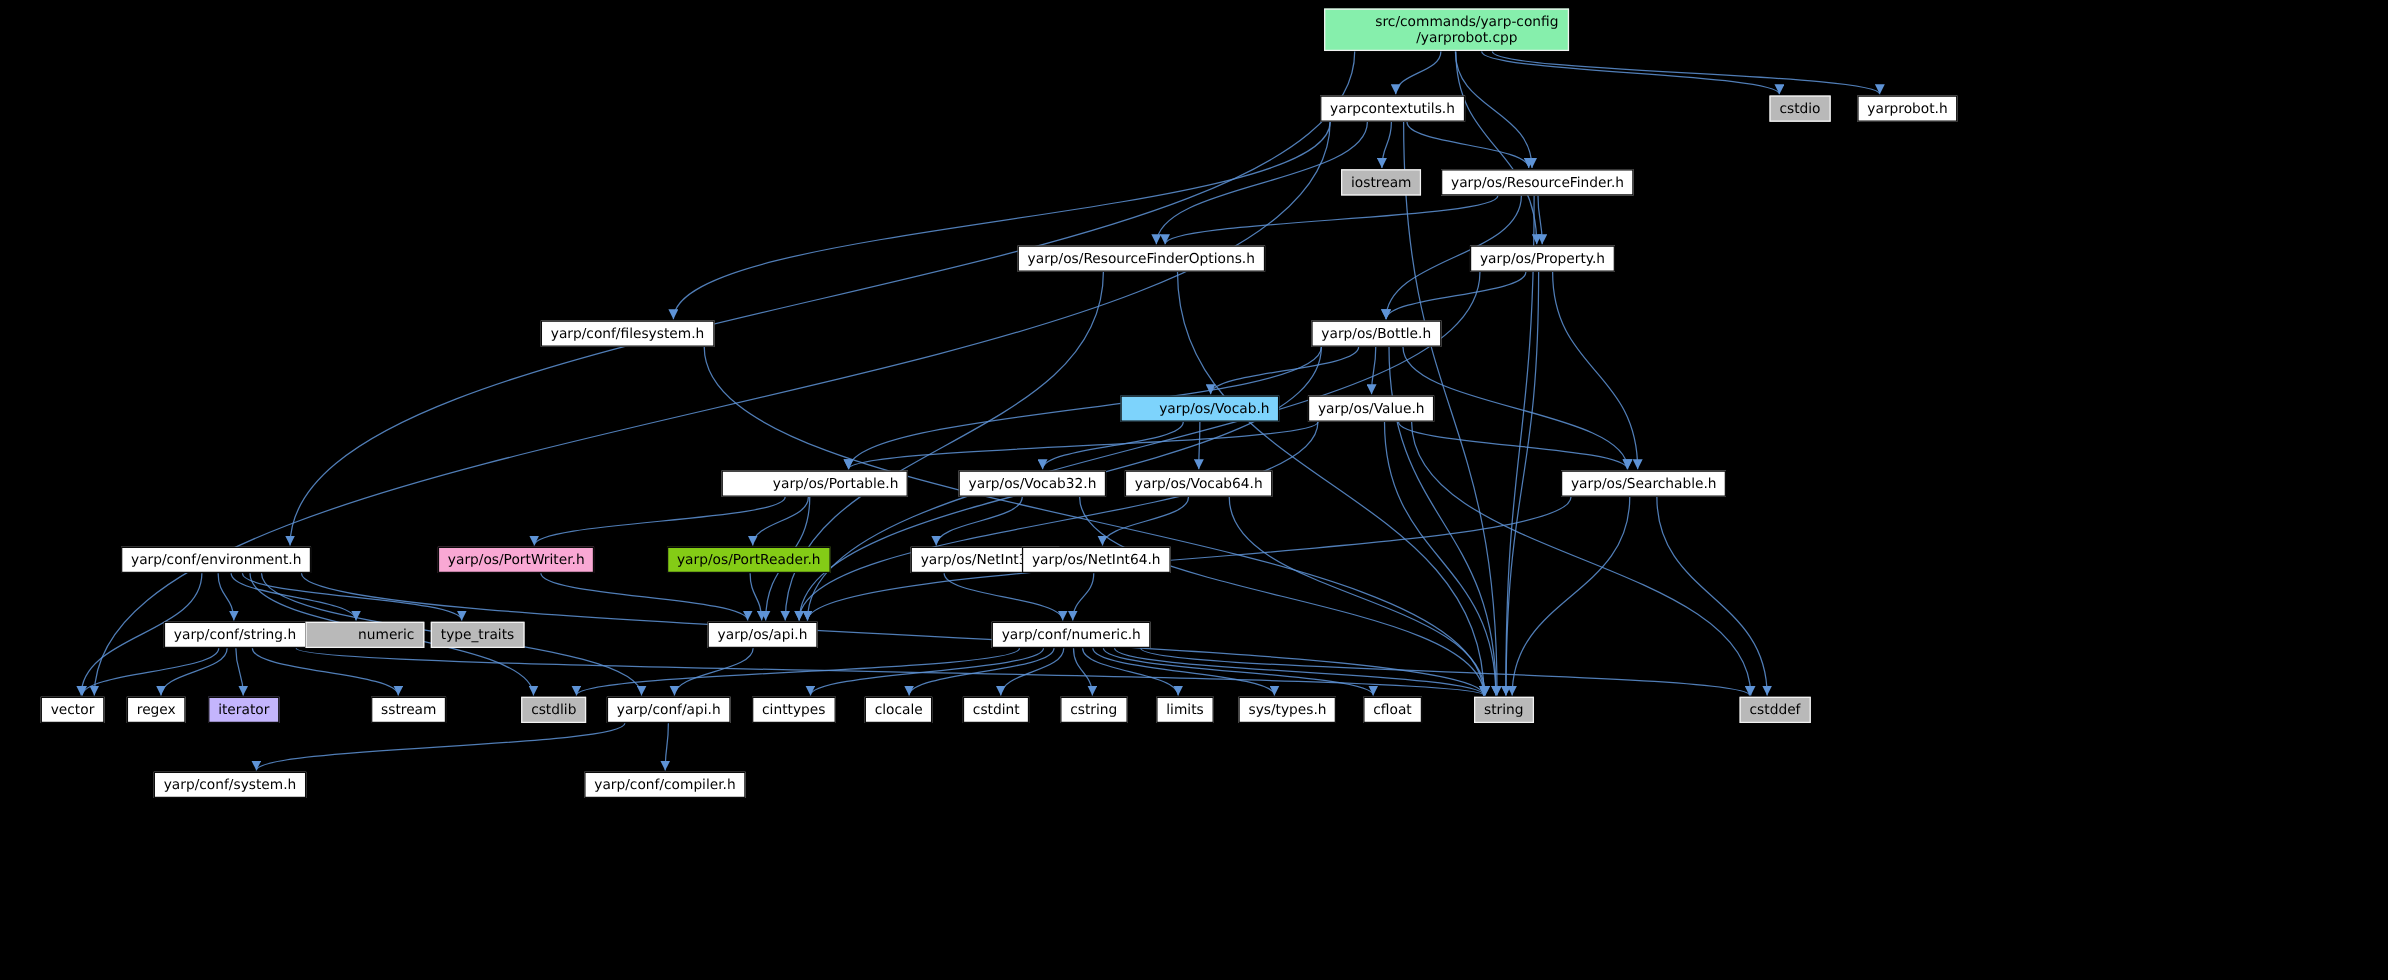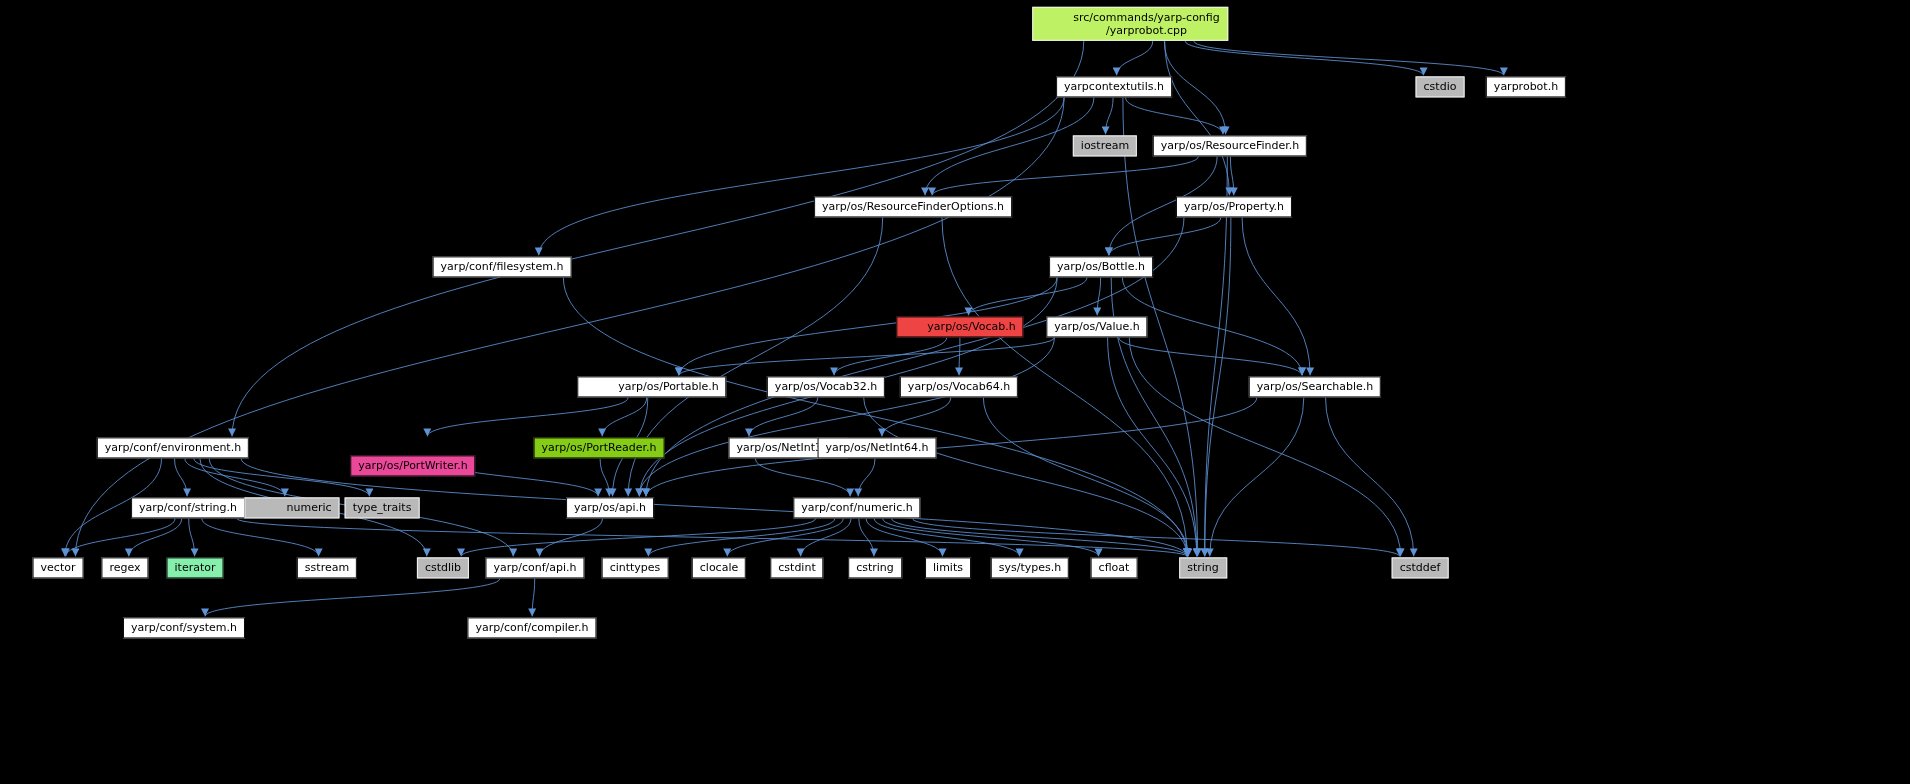--- a/index.html
+++ b/index.html
@@ -118,50 +118,50 @@
       <path d="M 882.7 518.59375 C 882.7 537.5, 1098.6171875 537.5, 1098.6171875 556.40625" fill="none" stroke="#5e93d6" stroke-width="1" stroke-opacity="0.85" marker-end="url(#arrow)"></path>
       <path d="M 891.6 518.59375 C 891.6 537.5, 1187.2109375 537.5, 1187.2109375 556.40625" fill="none" stroke="#5e93d6" stroke-width="1" stroke-opacity="0.85" marker-end="url(#arrow)"></path>
       <path d="M 912.65625 518.59375 C 912.65625 537.5, 1399.6484375 537.5, 1399.6484375 556.40625" fill="none" stroke="#5e93d6" stroke-width="1" stroke-opacity="0.85" marker-end="url(#arrow)"></path>
       <path d="M 815.6 518.59375 C 815.6 537.5, 461.0859375 537.5, 461.0859375 556.40625" fill="none" stroke="#5e93d6" stroke-width="1" stroke-opacity="0.85" marker-end="url(#arrow)"></path>
       <path d="M 602.5 518.59375 C 602.5 537.5, 539.5 537.5, 539.5 556.40625" fill="none" stroke="#5e93d6" stroke-width="1" stroke-opacity="0.85" marker-end="url(#arrow)"></path>
       <path d="M 534.7 578.59375 C 534.7 597.5, 532.18 597.5, 532.18 616.40625" fill="none" stroke="#5e93d6" stroke-width="1" stroke-opacity="0.85" marker-end="url(#arrow)"></path>
       <path d="M 499.9 578.59375 C 499.9 597.5, 205.06 597.5, 205.06 616.40625" fill="none" stroke="#5e93d6" stroke-width="1" stroke-opacity="0.85" marker-end="url(#arrow)"></path>
       <path d="M 563.390625 277.59375 C 563.390625 417, 1187.2109375 417, 1187.2109375 556.40625" fill="none" stroke="#5e93d6" stroke-width="1" stroke-opacity="0.85" marker-end="url(#arrow)"></path>
     </svg>
 
-<div class="node" style="background: #bef264; border-color: rgb(242, 242, 242); left: 1130px; top: 24px; padding-left: 40px;">src/commands/yarp-config
+<div class="node" style="background: #86efac; border-color: rgb(242, 242, 242); left: 1157px; top: 24px; padding-left: 40px;">src/commands/yarp-config
 /yarprobot.cpp</div>
     <div class="node" style="background: rgb(255, 255, 255); border-color: rgb(10, 10, 10); left: 1114px; top: 87px;">yarpcontextutils.h</div>
     <div class="node" style="background: rgb(185, 185, 185); border-color: rgb(242, 242, 242); left: 1440px; top: 87px;">cstdio</div>
     <div class="node" style="background: rgb(255, 255, 255); border-color: rgb(10, 10, 10); left: 1526px; top: 87px;">yarprobot.h</div>
     <div class="node" style="background: rgb(185, 185, 185); border-color: rgb(242, 242, 242); left: 1105px; top: 146px;">iostream</div>
     <div class="node" style="background: rgb(255, 255, 255); border-color: rgb(10, 10, 10); left: 1230px; top: 146px;">yarp/os/ResourceFinder.h</div>
     <div class="node" style="background: rgb(255, 255, 255); border-color: rgb(10, 10, 10); left: 913px; top: 207px;">yarp/os/ResourceFinderOptions.h</div>
     <div class="node" style="background: rgb(255, 255, 255); border-color: rgb(10, 10, 10); left: 1234px; top: 207px;">yarp/os/Property.h</div>
     <div class="node" style="background: rgb(255, 255, 255); border-color: rgb(10, 10, 10); left: 502px; top: 267px;">yarp/conf/filesystem.h</div>
     <div class="node" style="background: rgb(255, 255, 255); border-color: rgb(10, 10, 10); left: 1101px; top: 267px;">yarp/os/Bottle.h</div>
-    <div class="node" style="background: #ef4444; border-color: rgb(10, 10, 10); left: 960px; top: 327px; padding-left: 30px;">yarp/os/Vocab.h</div>
+    <div class="node" style="background: #7dd3fc; border-color: rgb(10, 10, 10); left: 960px; top: 327px; padding-left: 30px;">yarp/os/Vocab.h</div>
     <div class="node" style="background: rgb(255, 255, 255); border-color: rgb(10, 10, 10); left: 1097px; top: 327px;">yarp/os/Value.h</div>
     <div class="node" style="background: rgb(255, 255, 255); border-color: rgb(10, 10, 10); left: 652px; top: 387px; padding-left: 40px;">yarp/os/Portable.h</div>
     <div class="node" style="background: rgb(255, 255, 255); border-color: rgb(10, 10, 10); left: 826px; top: 387px;">yarp/os/Vocab32.h</div>
     <div class="node" style="background: rgb(255, 255, 255); border-color: rgb(10, 10, 10); left: 959px; top: 387px;">yarp/os/Vocab64.h</div>
     <div class="node" style="background: rgb(255, 255, 255); border-color: rgb(10, 10, 10); left: 1315px; top: 387px;">yarp/os/Searchable.h</div>
     <div class="node" style="background: rgb(255, 255, 255); border-color: rgb(10, 10, 10); left: 173px; top: 448px;">yarp/conf/environment.h</div>
-    <div class="node" style="background: #ec4899; border-color: rgb(10, 10, 10); left: 413px; top: 466px;">yarp/os/PortWriter.h</div>
+    <div class="node" style="background: #f9a8d4; border-color: rgb(10, 10, 10); left: 413px; top: 448px;">yarp/os/PortWriter.h</div>
     <div class="node" style="background: #84cc16; border-color: rgb(10, 10, 10); left: 599px; top: 448px;">yarp/os/PortReader.h</div>
     <div class="node" style="background: rgb(255, 255, 255); border-color: rgb(10, 10, 10); left: 744px; top: 448px; margin-left: 44px;">yarp/os/NetInt32.h</div>
     <div class="node" style="background: rgb(255, 255, 255); border-color: rgb(10, 10, 10); left: 877px; top: 448px;">yarp/os/NetInt64.h</div>
     <div class="node" style="background: rgb(255, 255, 255); border-color: rgb(10, 10, 10); left: 188px; top: 508px;">yarp/conf/string.h</div>
     <div class="node" style="background: rgb(185, 185, 185); border-color: rgb(242, 242, 242); left: 292px; top: 508px; padding-left: 41px;">numeric</div>
     <div class="node" style="background: rgb(185, 185, 185); border-color: rgb(242, 242, 242); left: 382px; top: 508px;">type_traits</div>
     <div class="node" style="background: rgb(255, 255, 255); border-color: rgb(10, 10, 10); left: 610px; top: 508px;">yarp/os/api.h</div>
     <div class="node" style="background: rgb(255, 255, 255); border-color: rgb(10, 10, 10); left: 857px; top: 508px;">yarp/conf/numeric.h</div>
     <div class="node" style="background: rgb(255, 255, 255); border-color: rgb(10, 10, 10); left: 58px; top: 568px;">vector</div>
     <div class="node" style="background: rgb(255, 255, 255); border-color: rgb(10, 10, 10); left: 125px; top: 568px;">regex</div>
-    <div class="node" style="background: #86efac; border-color: rgb(10, 10, 10); left: 195px; top: 568px;">iterator</div>
+    <div class="node" style="background: #c4b5fd; border-color: rgb(10, 10, 10); left: 195px; top: 568px;">iterator</div>
     <div class="node" style="background: rgb(255, 255, 255); border-color: rgb(10, 10, 10); left: 327px; top: 568px;">sstream</div>
     <div class="node" style="background: rgb(185, 185, 185); border-color: rgb(242, 242, 242); left: 443px; top: 568px;">cstdlib</div>
     <div class="node" style="background: rgb(255, 255, 255); border-color: rgb(10, 10, 10); left: 535px; top: 568px;">yarp/conf/api.h</div>
     <div class="node" style="background: rgb(255, 255, 255); border-color: rgb(10, 10, 10); left: 635px; top: 568px;">cinttypes</div>
     <div class="node" style="background: rgb(255, 255, 255); border-color: rgb(10, 10, 10); left: 719px; top: 568px;">clocale</div>
     <div class="node" style="background: rgb(255, 255, 255); border-color: rgb(10, 10, 10); left: 797px; top: 568px;">cstdint</div>
     <div class="node" style="background: rgb(255, 255, 255); border-color: rgb(10, 10, 10); left: 875px; top: 568px;">cstring</div>
     <div class="node" style="background: rgb(255, 255, 255); border-color: rgb(10, 10, 10); left: 948px; top: 568px;">limits</div>
     <div class="node" style="background: rgb(255, 255, 255); border-color: rgb(10, 10, 10); left: 1030px; top: 568px;">sys/types.h</div>
     <div class="node" style="background: rgb(255, 255, 255); border-color: rgb(10, 10, 10); left: 1114px; top: 568px;">cfloat</div>

